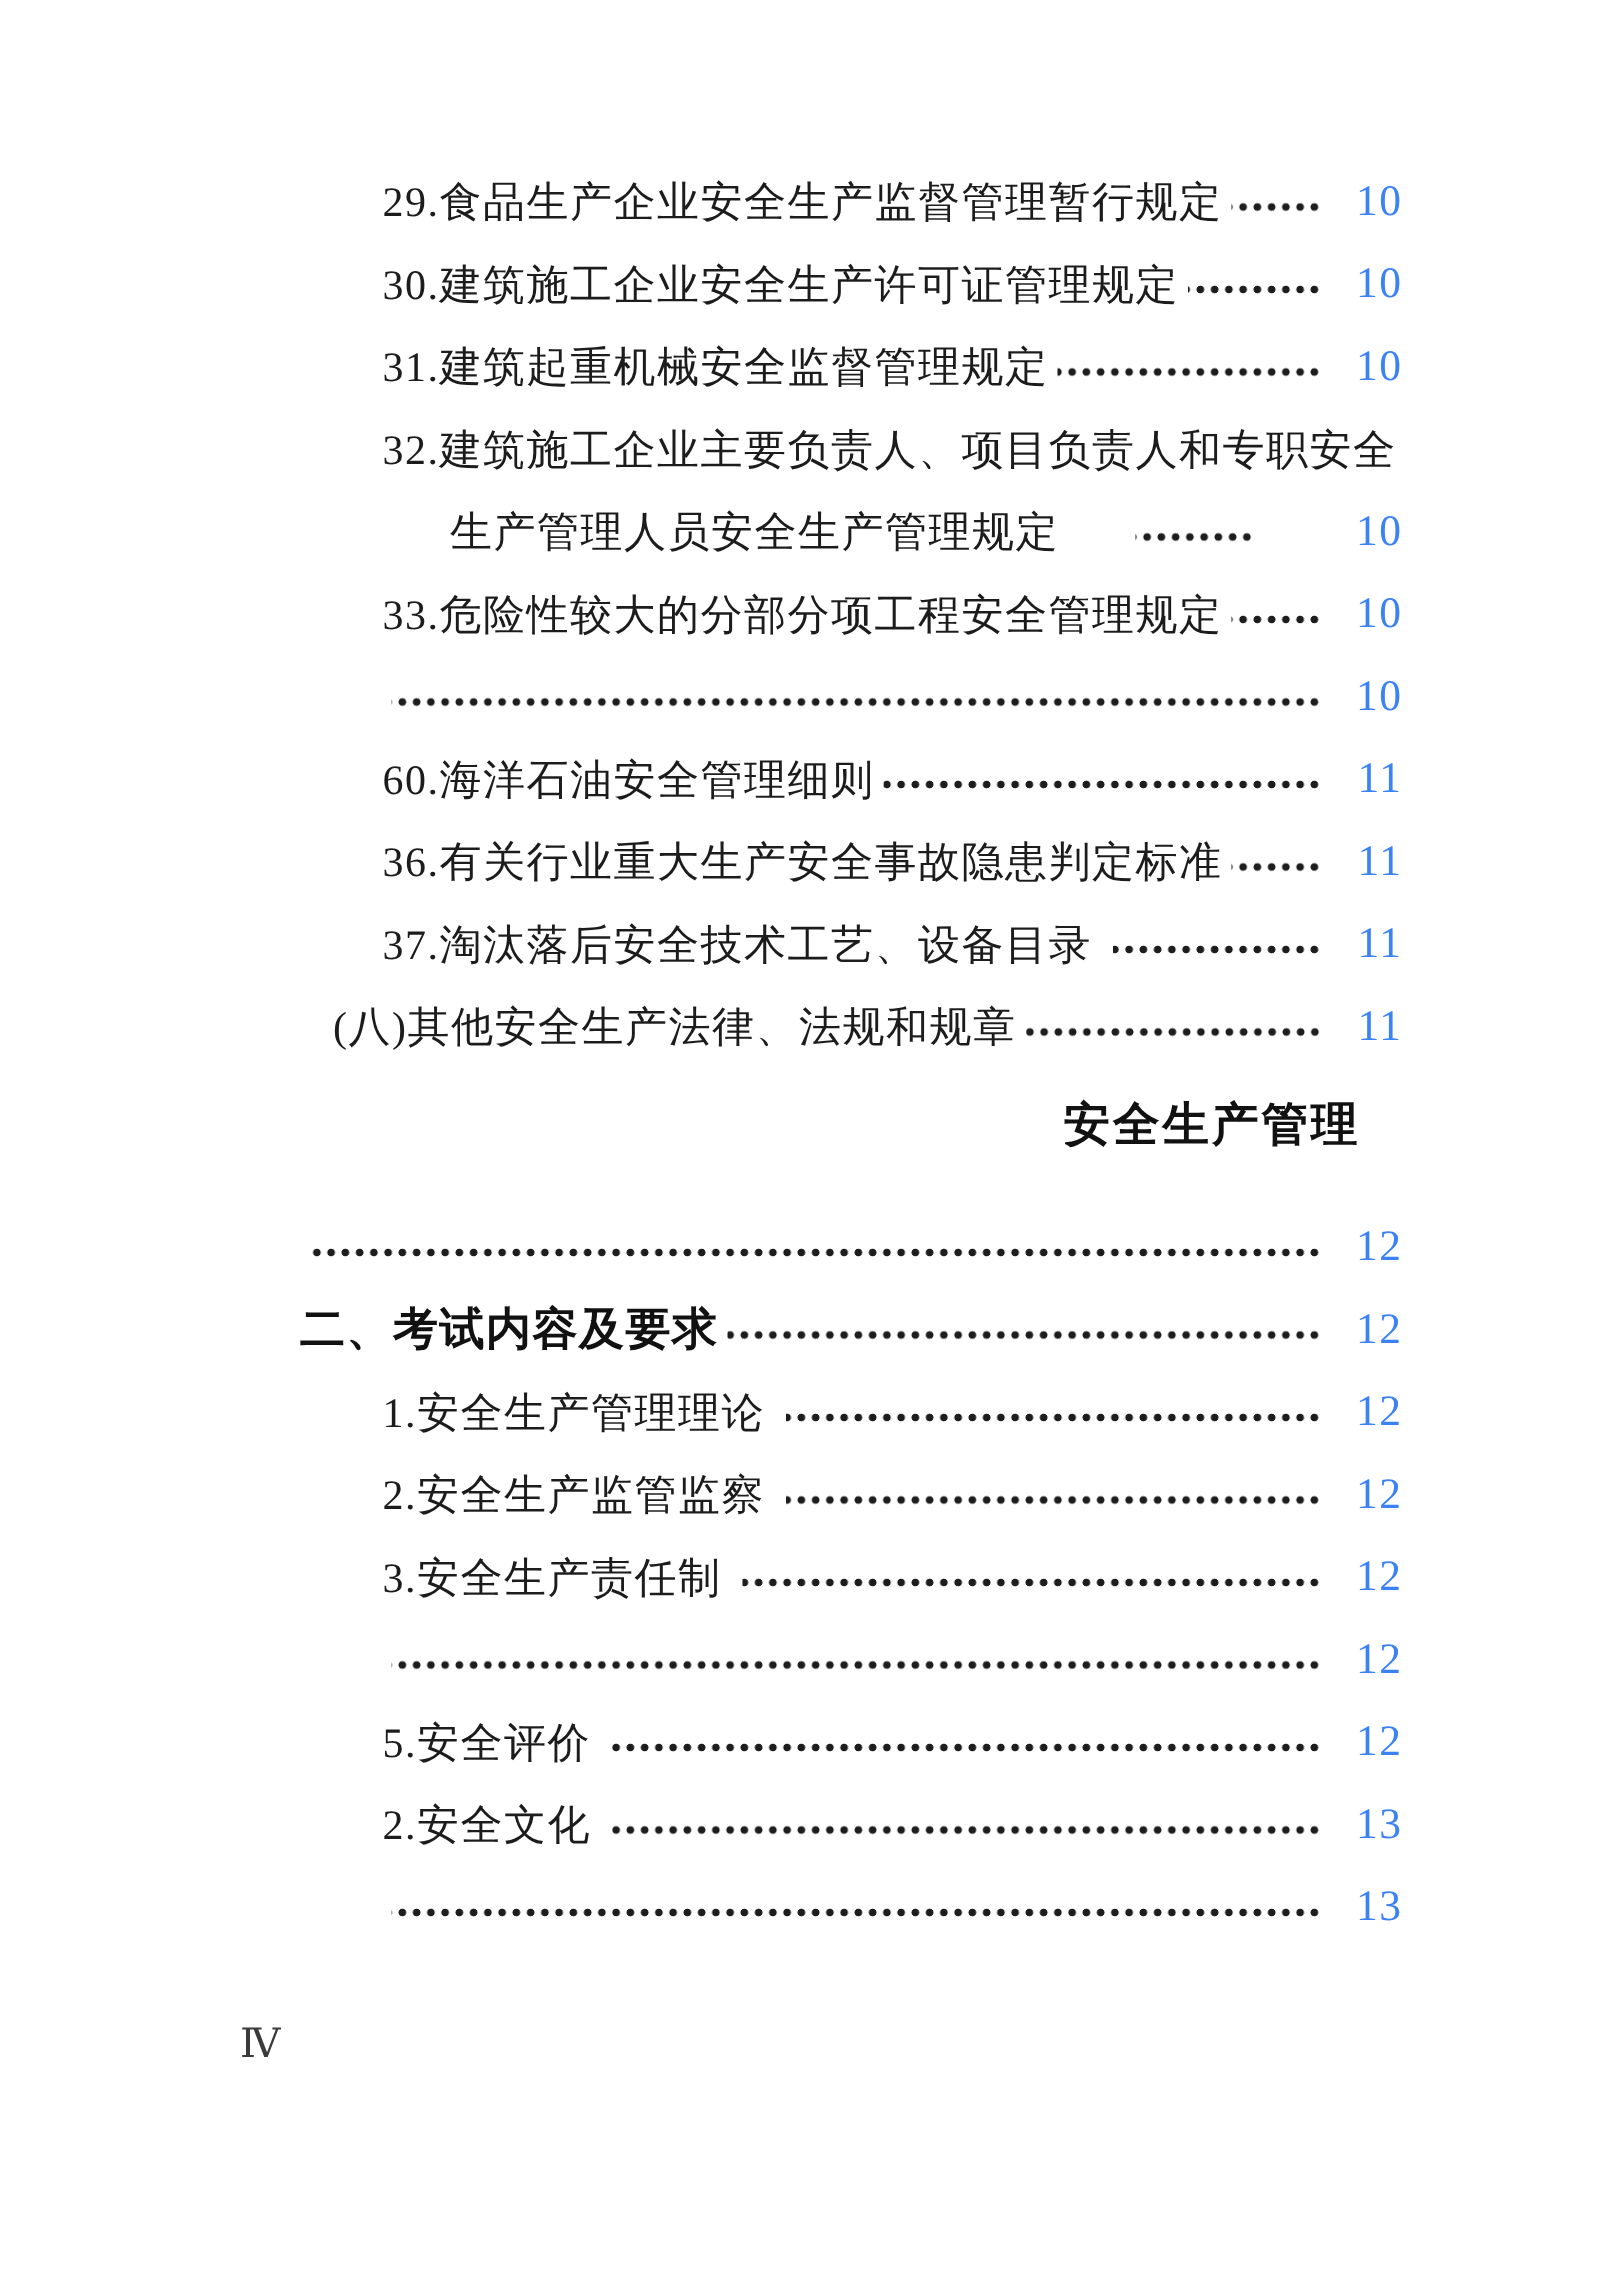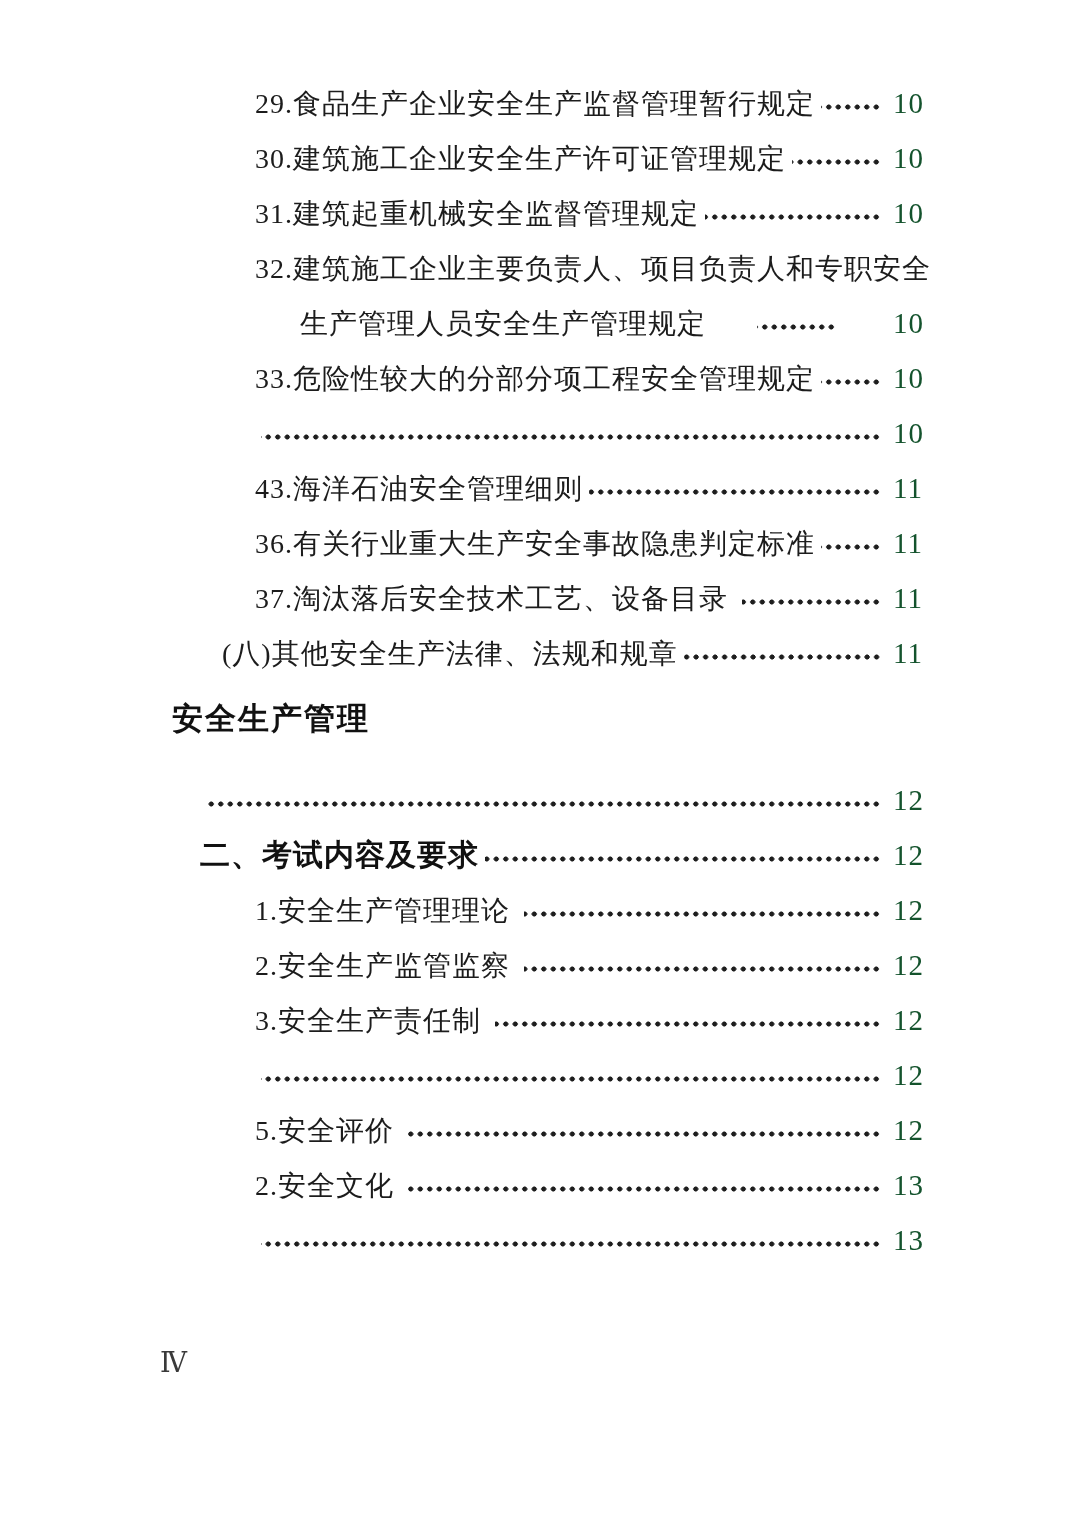--- a/index.html
+++ b/index.html
@@ -7,21 +7,21 @@
     padding: 0;
     background: #ffffff;
     width: 1080px;
     height: 1527px;
     overflow: hidden;
   }
   .page {
     position: absolute;
     inset: 0;
     box-sizing: border-box;
-    padding: 76px 145px 0 200px;
+    padding: 107px 145px 0 200px;
     background: #ffffff;
     font-family: "Liberation Serif", "DejaVu Serif", serif;
     color: #1c1c1c;
   }
   .toc-rows { width: 100%; }
   .toc-row {
     display: flex;
     align-items: center;
     height: 55px;
     font-size: 28px;
@@ -46,34 +46,34 @@
     position: relative;
     top: 3px;
     background-image: radial-gradient(circle, #1d1d1d 2.3px, rgba(0,0,0,0) 2.8px);
     background-size: 9.5px 6px;
     background-position: right center;
     background-repeat: repeat-x;
   }
   .dot-leader.no-leader { visibility: hidden; }
   .row-page {
     min-width: 42px;
-    text-align: left;
+    text-align: right;
     font-family: "Liberation Serif", "DejaVu Serif", serif;
     font-weight: normal;
     font-size: 29px;
     letter-spacing: 1px;
-    color: #14532d;
+    color: #3b82f6;
   }
   .section-heading {
     position: relative;
     left: -28px;
     margin: 17px 0 33px 0;
     height: 42px;
     line-height: 42px;
-    text-align: left;
+    text-align: right;
     font-family: "Liberation Sans", "DejaVu Sans", sans-serif;
     font-weight: bold;
     font-size: 31px;
     letter-spacing: 2px;
     color: #111111;
   }
   .footer-page-number {
     position: absolute;
     left: 160px;
     top: 1347px;
@@ -115,21 +115,21 @@
       <div class="toc-row level-2">
         <span class="row-label">33.危险性较大的分部分项工程安全管理规定</span>
         <span class="dot-leader"></span>
         <span class="row-page">10</span>
       </div>
       <div class="toc-row level-2">
         <span class="dot-leader"></span>
         <span class="row-page">10</span>
       </div>
       <div class="toc-row level-2">
-        <span class="row-label">43.海洋石油安全管理细则</span>
+        <span class="row-label">60.海洋石油安全管理细则</span>
         <span class="dot-leader"></span>
         <span class="row-page">11</span>
       </div>
       <div class="toc-row level-2">
         <span class="row-label">36.有关行业重大生产安全事故隐患判定标准</span>
         <span class="dot-leader"></span>
         <span class="row-page">11</span>
       </div>
       <div class="toc-row level-2">
         <span class="row-label">37.淘汰落后安全技术工艺、设备目录 </span>

